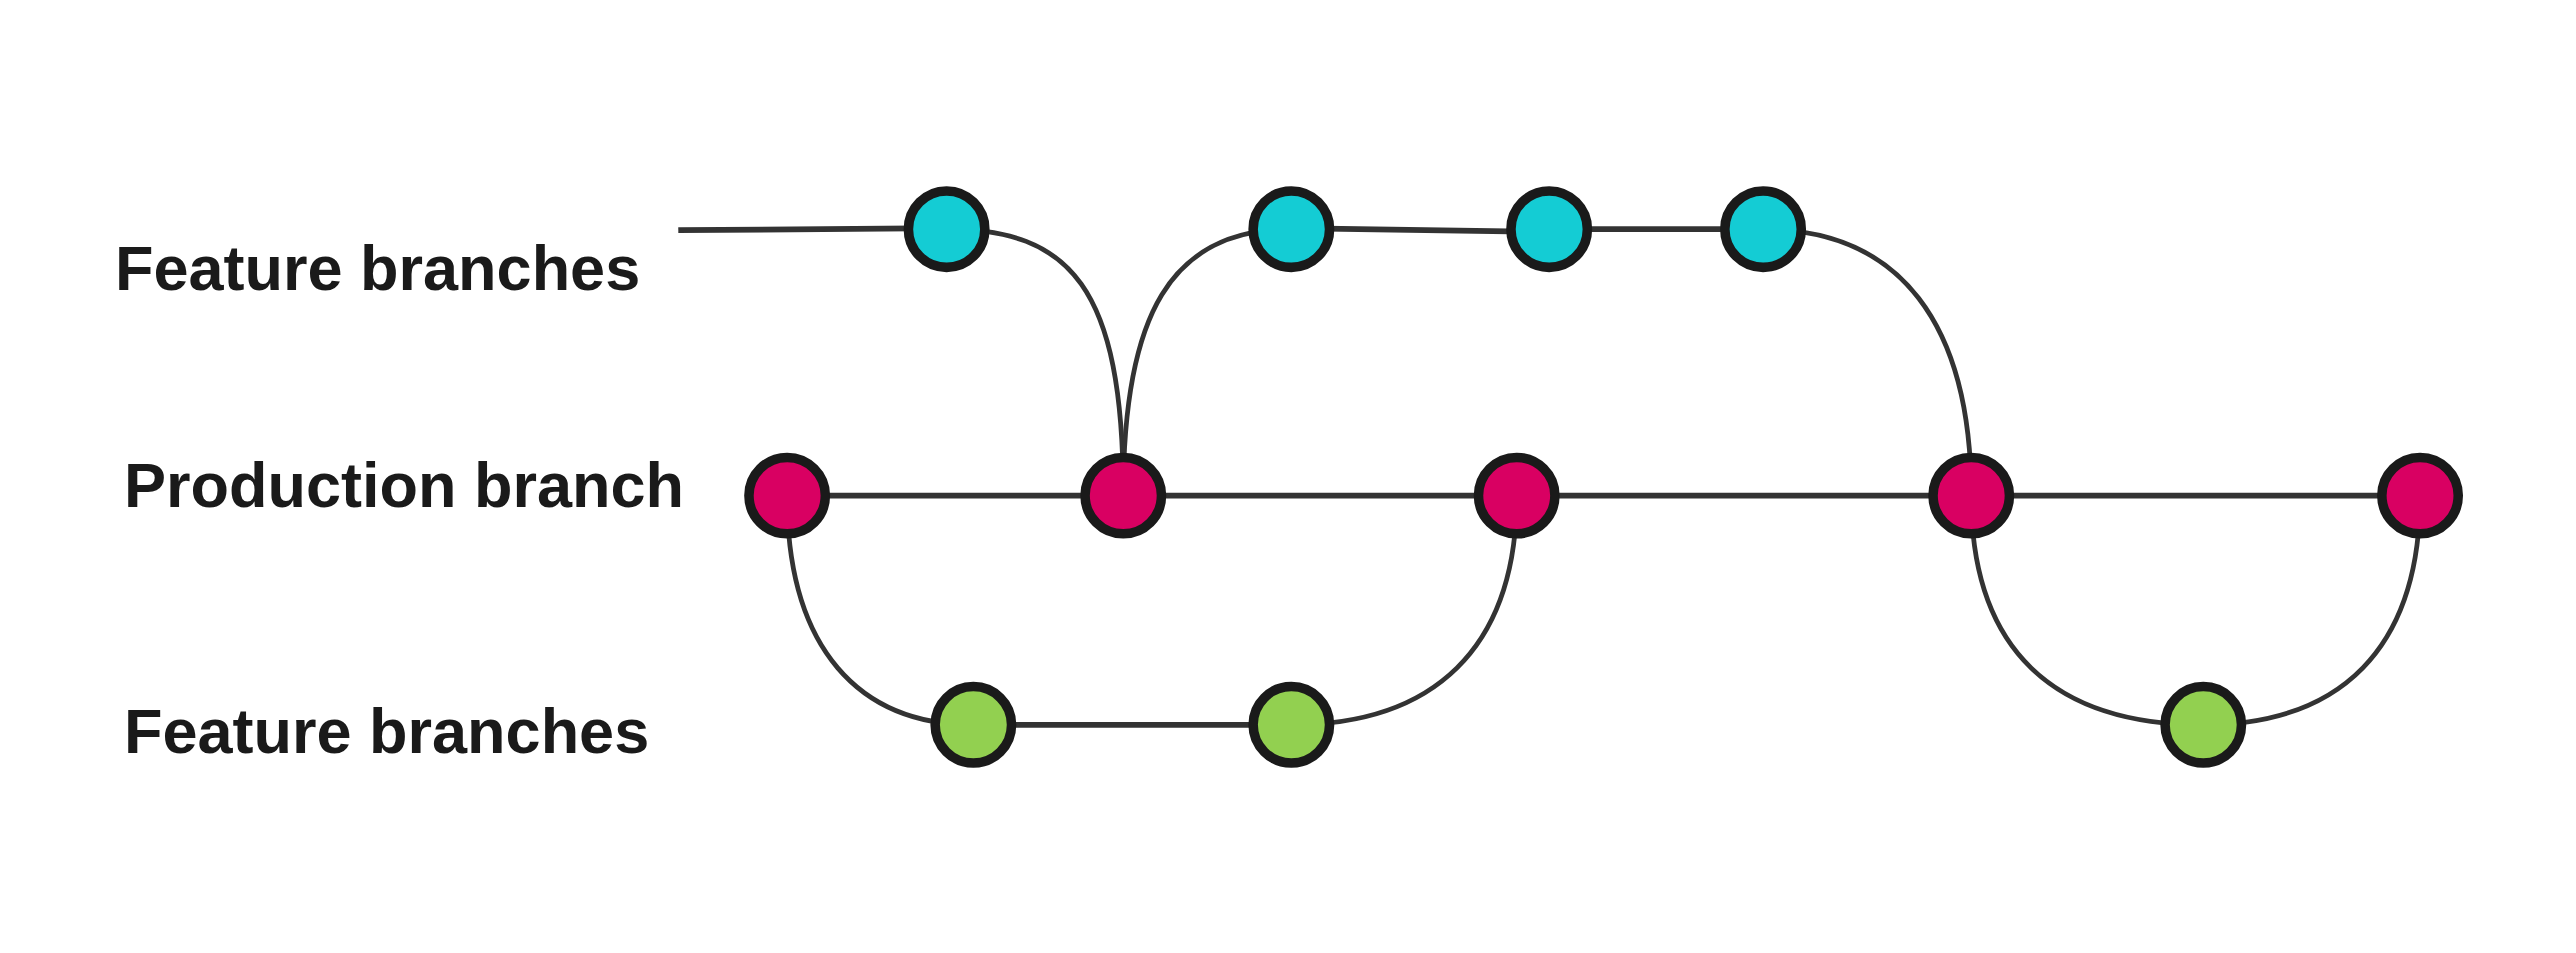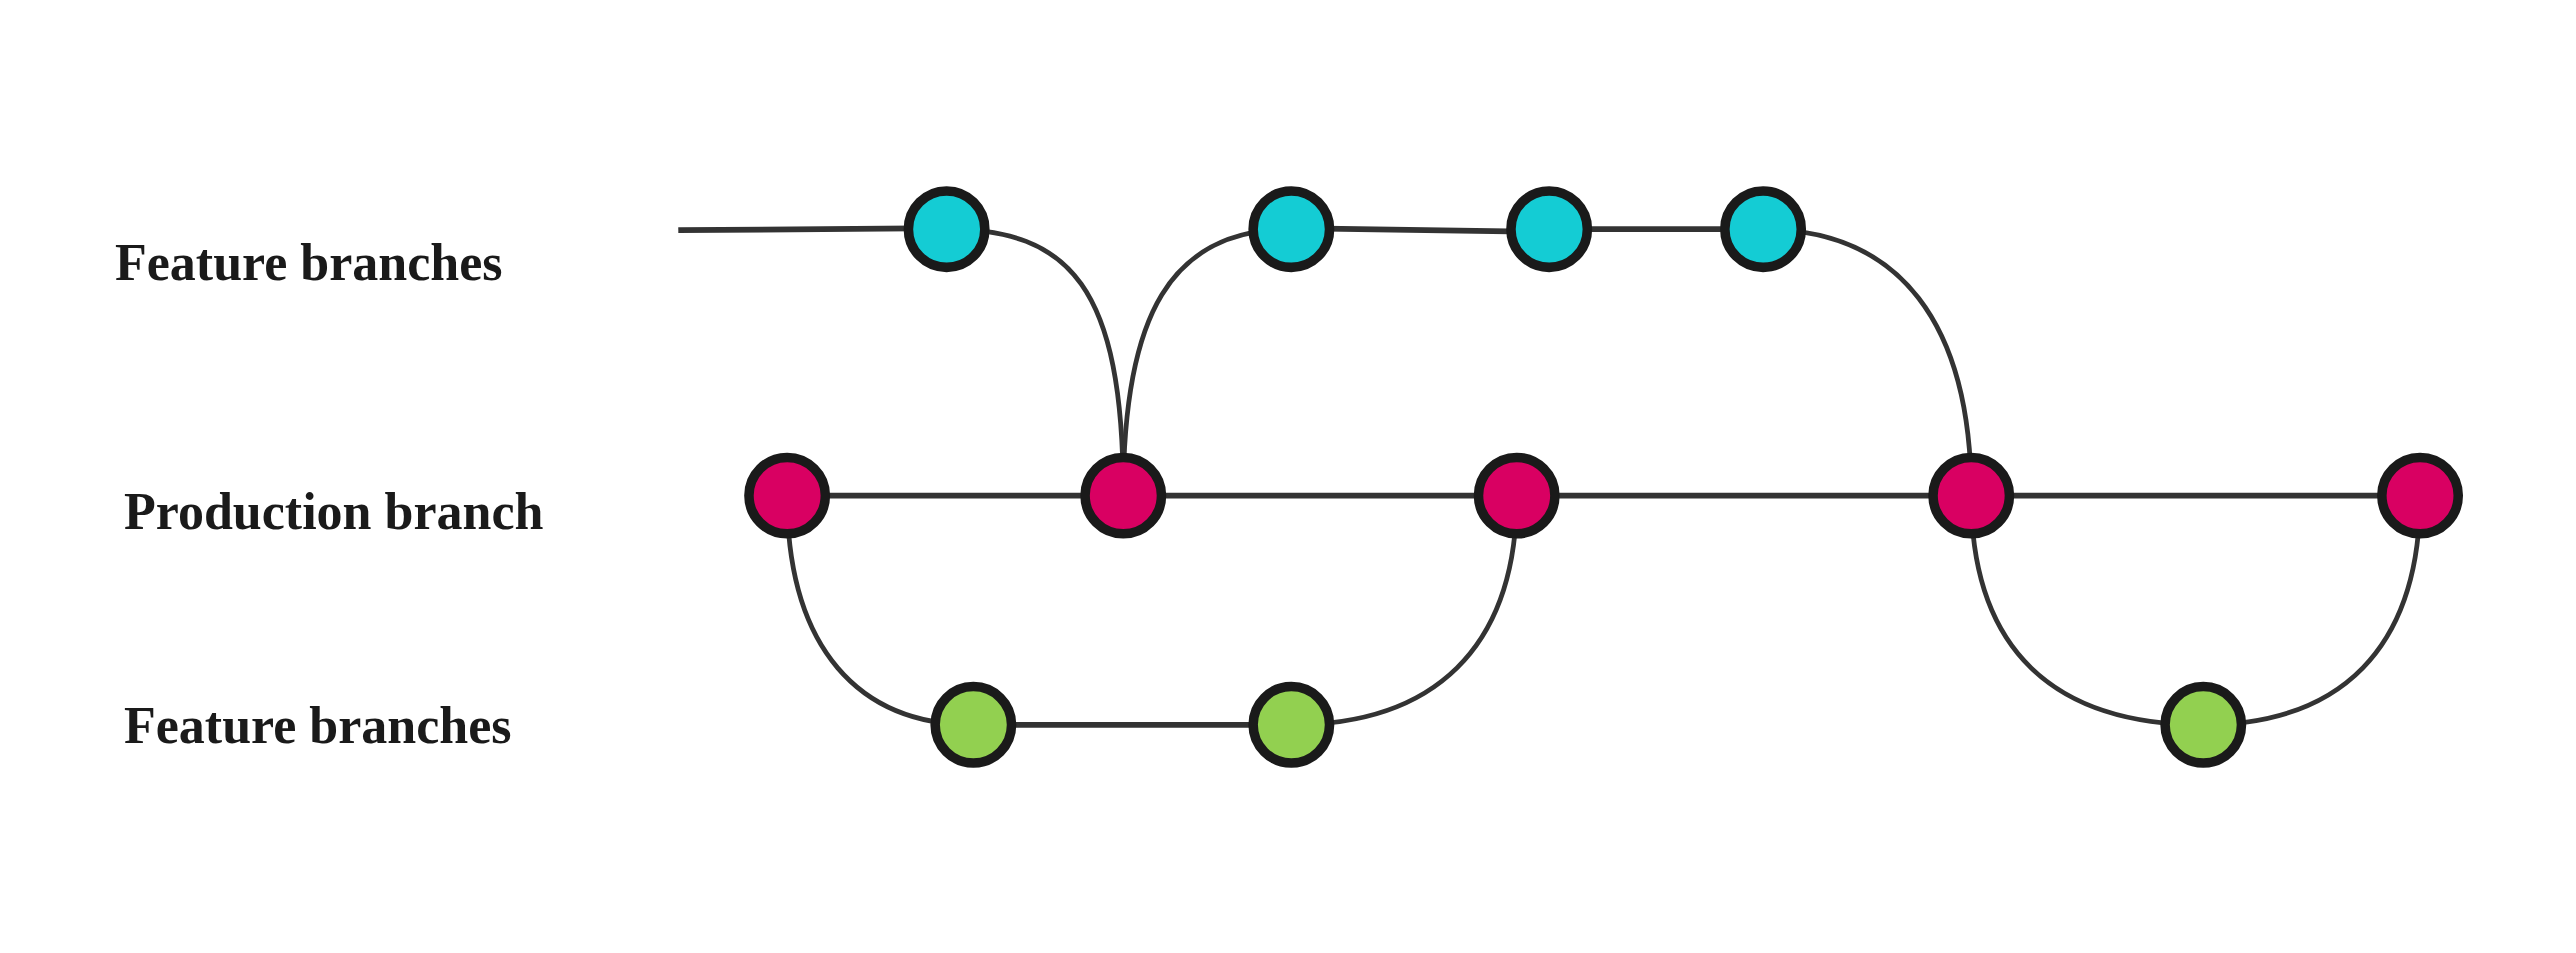--- a/index.html
+++ b/index.html
@@ -1,32 +1,32 @@
 <!DOCTYPE html>
 <html><head>
 <meta charset="utf-8">
 <style>
   html, body { margin: 0; padding: 0; background: #ffffff; }
   body { width: 2576px; height: 953px; position: relative; overflow: hidden; }
   .label {
     position: absolute;
-    font-family: Liberation Serif, serif;
+    font-family: Liberation Sans, sans-serif;
     font-weight: bold;
-    font-size: 52px;
+    font-size: 63px;
     color: #1a1a1a;
     white-space: nowrap;
     line-height: 1;
   }
   svg { position: absolute; left: 0; top: 0; }
 </style>
 </head>
 <body>
 
 <div class="label" style="left:115px; top:237px;">Feature branches</div>
-<div class="label" style="left:124px; top:486px;">Production branch</div>
+<div class="label" style="left:124px; top:454px;">Production branch</div>
 <div class="label" style="left:124px; top:700px;">Feature branches</div>
 
 <svg width="2576" height="953" viewBox="0 0 2697 998">
   <g fill="none" stroke="#333333" stroke-width="6">
 
     <path d="M710 241 L991 239"></path>
     <path d="M991 240 C1120 240, 1176 300, 1176 519" stroke-width="5"></path>
     <path d="M1176 519 C1176 330, 1225 240, 1352 240" stroke-width="5"></path>
     <path d="M1352 239 L1622 243"></path>
     <path d="M1622 240 L1846 240"></path>

